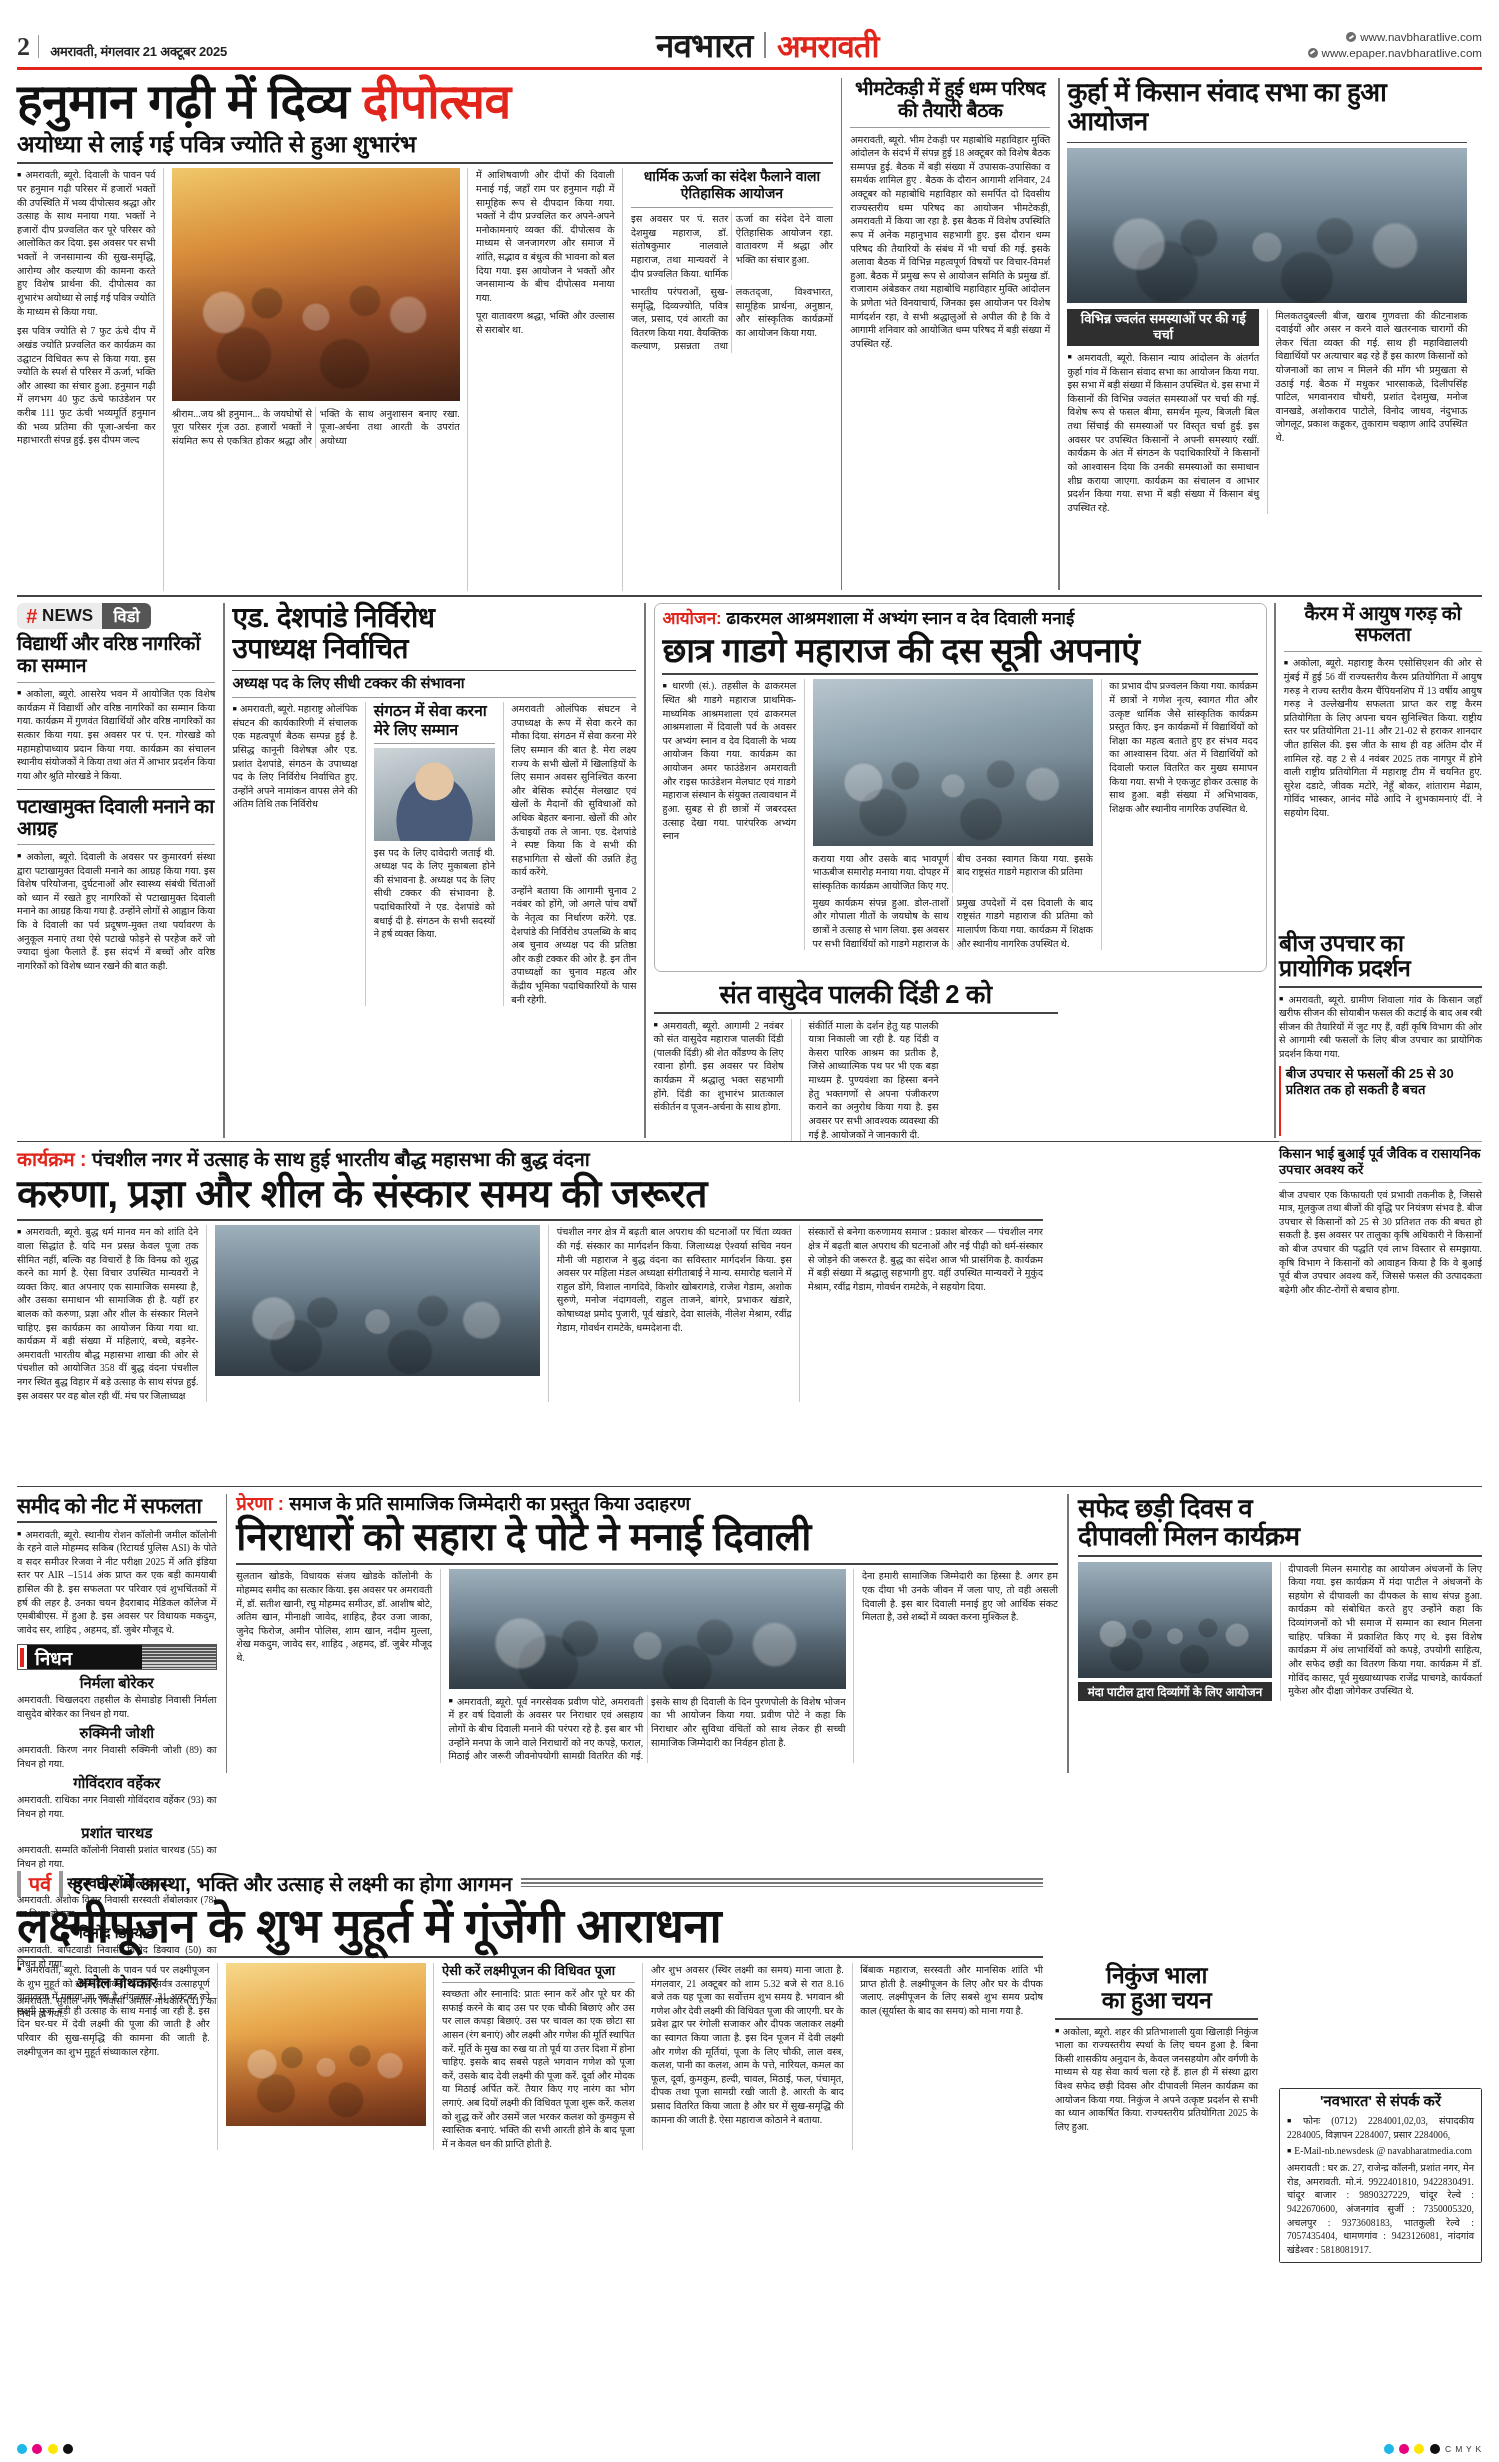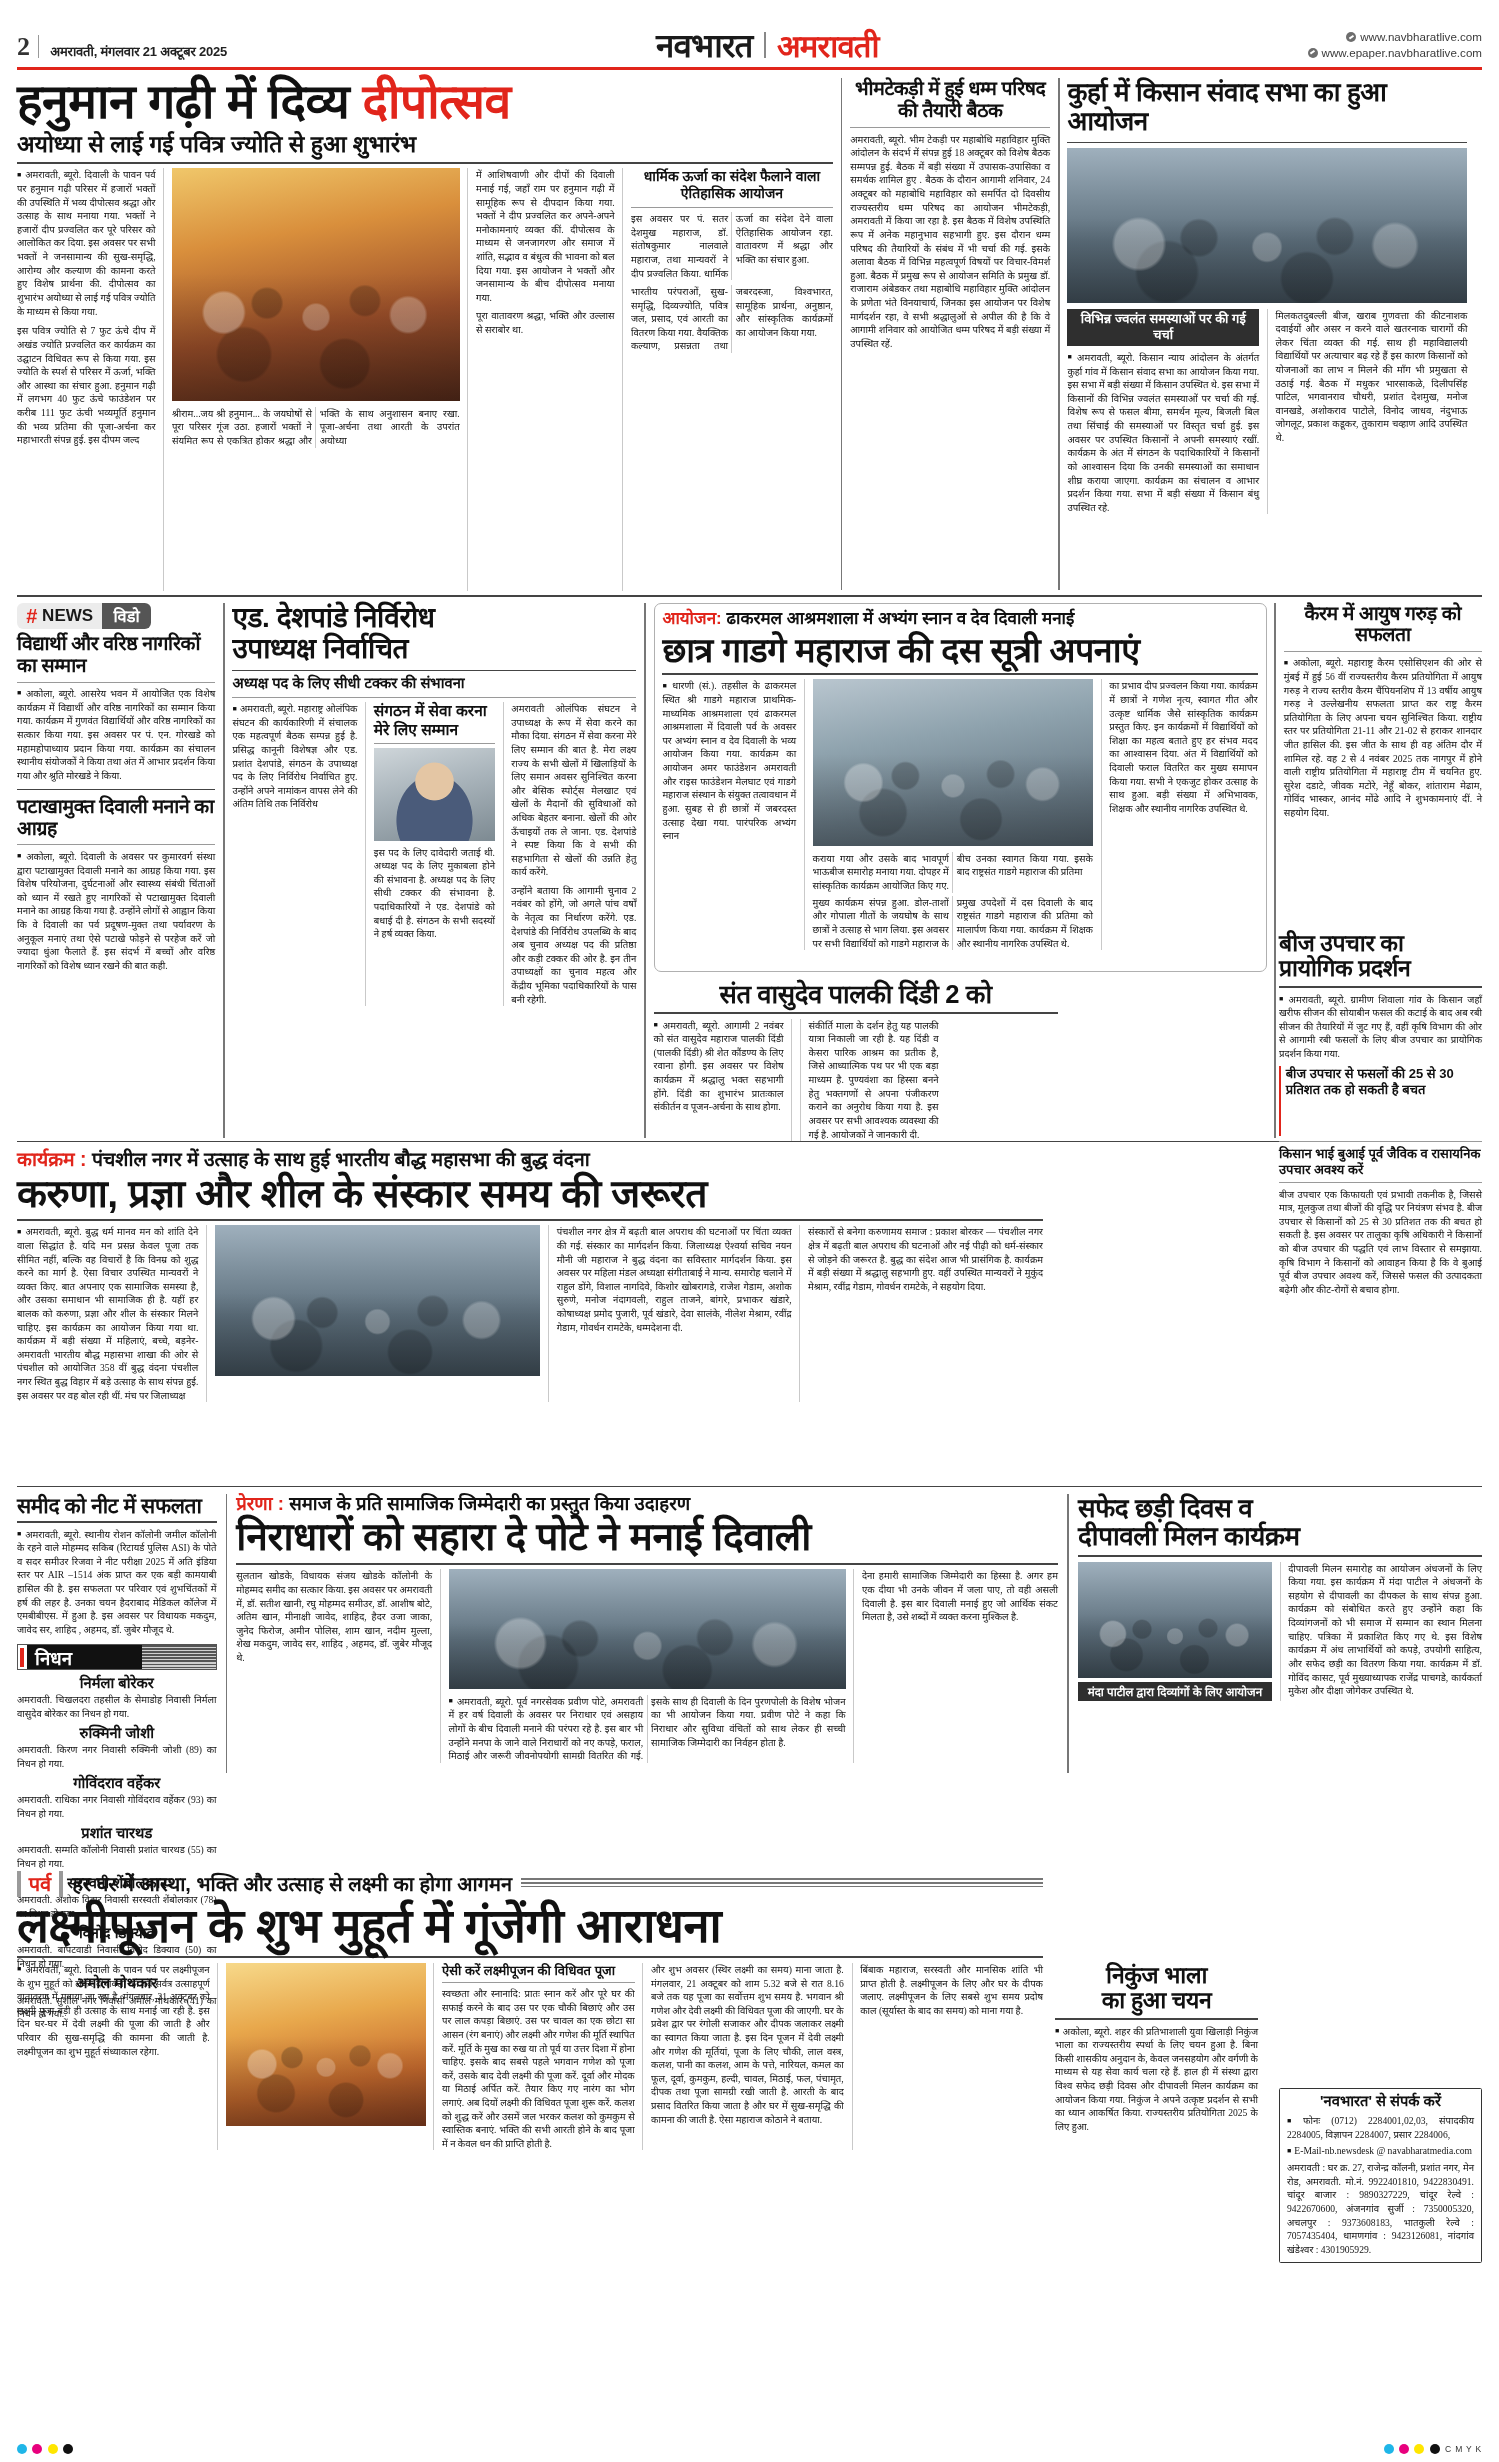--- a/index.html
+++ b/index.html
@@ -125,21 +125,21 @@
         <div style="width:144px;">
           <div class="body-txt">में आशिषवाणी और दीपों की दिवाली मनाई गई, जहाँ राम पर हनुमान गढ़ी में सामूहिक रूप से दीपदान किया गया. भक्तों ने दीप प्रज्वलित कर अपने-अपने मनोकामनाएं व्यक्त कीं. दीपोत्सव के माध्यम से जनजागरण और समाज में शांति, सद्भाव व बंधुत्व की भावना को बल दिया गया. इस आयोजन ने भक्तों और जनसामान्य के बीच दीपोत्सव मनाया गया.</div>
           <div class="body-txt" style="margin-top:4.7px;">पूरा वातावरण श्रद्धा, भक्ति और उल्लास से सराबोर था.</div>
         </div>
         <div style="width:0.8px;background:#c9c9c9;"></div>
 
         <div style="width:210px;">
           <div class="sub" style="font-size:14px;text-align:center;line-height:1.2;">धार्मिक ऊर्जा का संदेश फैलाने वाला ऐतिहासिक आयोजन</div>
           <div class="rule-thin" style="margin:4.7px 0;"></div>
           <div class="body-txt" style="column-count:2;column-gap:7.8px;column-rule:0.8px solid #c9c9c9;">इस अवसर पर पं. सतर देशमुख महाराज, डॉ. संतोषकुमार नालवाले महाराज, तथा मान्यवरों ने दीप प्रज्वलित किया. धार्मिक ऊर्जा का संदेश देने वाला ऐतिहासिक आयोजन रहा. वातावरण में श्रद्धा और भक्ति का संचार हुआ.</div>
-          <div class="body-txt" style="margin-top:4.7px;column-count:2;column-gap:7.8px;column-rule:0.8px solid #c9c9c9;">भारतीय परंपराओं, सुख-समृद्धि, दिव्यज्योति, पवित्र जल, प्रसाद, एवं आरती का वितरण किया गया. वैयक्तिक कल्याण, प्रसन्नता तथा जबरदस्जा, विश्वभारत, सामूहिक प्रार्थना, अनुष्ठान, और सांस्कृतिक कार्यक्रमों का आयोजन किया गया.</div>
+          <div class="body-txt" style="margin-top:4.7px;column-count:2;column-gap:7.8px;column-rule:0.8px solid #c9c9c9;">भारतीय परंपराओं, सुख-समृद्धि, दिव्यज्योति, पवित्र जल, प्रसाद, एवं आरती का वितरण किया गया. वैयक्तिक कल्याण, प्रसन्नता तथा लकतद्जा, विश्वभारत, सामूहिक प्रार्थना, अनुष्ठान, और सांस्कृतिक कार्यक्रमों का आयोजन किया गया.</div>
         </div>
       </div>
     </div>
 
     <div style="width:1.6px;background:#777;"></div>
 
     <div style="width:200px;">
       <div class="hl" style="font-size:19.4px;text-align:center;line-height:1.12;">भीमटेकड़ी में हुई धम्म परिषद की तैयारी बैठक</div>
       <div class="rule-thin" style="margin:5.4px 0 4.7px 0;"></div>
       <div class="body-txt">अमरावती, ब्यूरो. भीम टेकड़ी पर महाबोधि महाविहार मुक्ति आंदोलन के संदर्भ में संपन्न हुई 18 अक्टूबर को विशेष बैठक सम्मपन्न हुई. बैठक में बड़ी संख्या में उपासक-उपासिका व समर्थक शामिल हुए . बैठक के दौरान आगामी शनिवार, 24 अक्टूबर को महाबोधि महाविहार को समर्पित दो दिवसीय राज्यस्तरीय धम्म परिषद का आयोजन भीमटेकड़ी, अमरावती में किया जा रहा है. इस बैठक में विशेष उपस्थिति रूप में अनेक महानुभाव सहभागी हुए. इस दौरान धम्म परिषद की तैयारियों के संबंध में भी चर्चा की गई. इसके अलावा बैठक में विभिन्न महत्वपूर्ण विषयों पर विचार-विमर्श हुआ. बैठक में प्रमुख रूप से आयोजन समिति के प्रमुख डॉ. राजाराम अंबेडकर तथा महाबोधि महाविहार मुक्ति आंदोलन के प्रणेता भंते विनयाचार्य, जिनका इस आयोजन पर विशेष मार्गदर्शन रहा, वे सभी श्रद्धालुओं से अपील की है कि वे आगामी शनिवार को आयोजित धम्म परिषद में बड़ी संख्या में उपस्थित रहें.</div>
@@ -448,21 +448,21 @@
     <div class="hl" style="font-size:23px;text-align:center;line-height:1.1;">का हुआ चयन</div>
     <div class="rule-med" style="margin:4.7px 0;"></div>
     <div class="body-txt lead">अकोला, ब्यूरो. शहर की प्रतिभाशाली युवा खिलाड़ी निकुंज भाला का राज्यस्तरीय स्पर्धा के लिए चयन हुआ है. बिना किसी शासकीय अनुदान के, केवल जनसहयोग और वर्गणी के माध्यम से यह सेवा कार्य चला रहे हैं. हाल ही में संस्था द्वारा विश्व सफेद छड़ी दिवस और दीपावली मिलन कार्यक्रम का आयोजन किया गया. निकुंज ने अपने उत्कृष्ट प्रदर्शन से सभी का ध्यान आकर्षित किया. राज्यस्तरीय प्रतियोगिता 2025 के लिए हुआ.</div>
   </div>
 
   <div class="zone" style="left:1279px; top:2088px; width:203px;">
     <div class="boxed" style="border:0.8px solid #333;border-radius:1.6px;padding:5.4px 7px;">
       <div class="sub" style="font-size:14.7px;text-align:center;">'नवभारत' से संपर्क करें</div>
       <div class="body-txt lead" style="margin-top:3.9px;">फोनः (0712) 2284001,02,03, संपादकीय 2284005, विज्ञापन 2284007, प्रसार 2284006,</div>
       <div class="body-txt lead" style="margin-top:3.1px;">E-Mail-nb.newsdesk @ navabharatmedia.com</div>
-      <div class="body-txt" style="margin-top:3.1px;">अमरावती : घर क्र. 27, राजेन्द्र कॉलनी, प्रशांत नगर, मेन रोड, अमरावती. मो.नं. 9922401810, 9422830491. चांदूर बाजार : 9890327229, चांदूर रेल्वे : 9422670600, अंजनगांव सुर्जी : 7350005320, अचलपुर : 9373608183, भातकुली रेल्वे : 7057435404, धामणगांव : 9423126081, नांदगांव खंडेश्वर : 4301905929.</div>
+      <div class="body-txt" style="margin-top:3.1px;">अमरावती : घर क्र. 27, राजेन्द्र कॉलनी, प्रशांत नगर, मेन रोड, अमरावती. मो.नं. 9922401810, 9422830491. चांदूर बाजार : 9890327229, चांदूर रेल्वे : 9422670600, अंजनगांव सुर्जी : 7350005320, अचलपुर : 9373608183, भातकुली रेल्वे : 7057435404, धामणगांव : 9423126081, नांदगांव खंडेश्वर : 5818081917.</div>
     </div>
   </div>
 
   <div class="zone" style="left:17px; bottom:7.8px; width:1465px; display:flex; justify-content:space-between; align-items:center;">
     <div style="display:flex;gap:5.4px;">
         <span style="display: inline-block; width: 10px; height: 10px; border-radius: 50%; background: rgb(31, 182, 232);"></span>
         <span style="display: inline-block; width: 10px; height: 10px; border-radius: 50%; background: rgb(232, 0, 125);"></span>
         <span style="display: inline-block; width: 10px; height: 10px; border-radius: 50%; background: rgb(255, 230, 0);"></span>
         <span style="display: inline-block; width: 10px; height: 10px; border-radius: 50%; background: rgb(17, 17, 17);"></span>
       </div>

